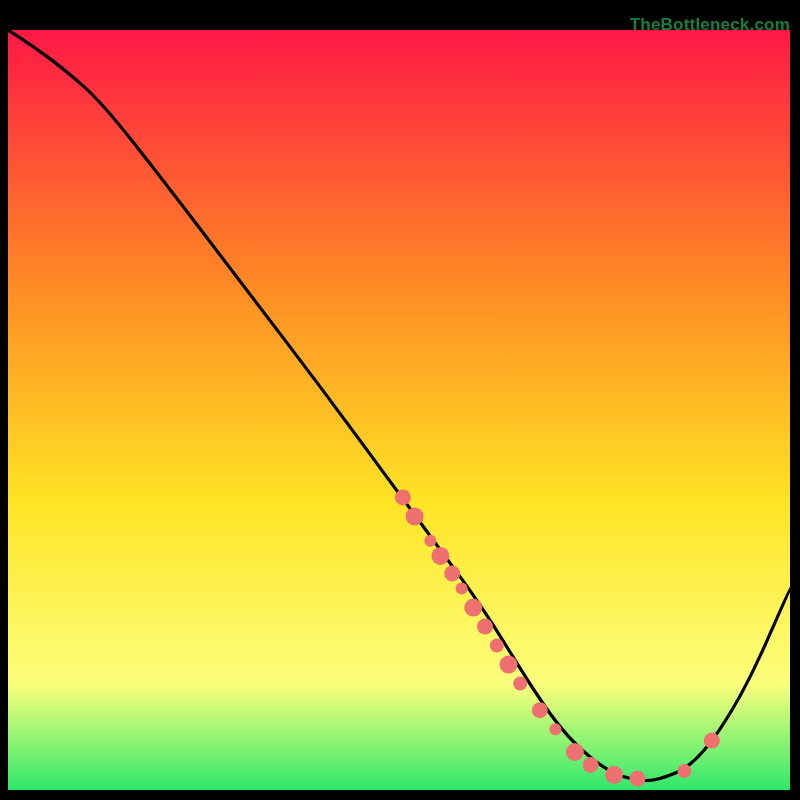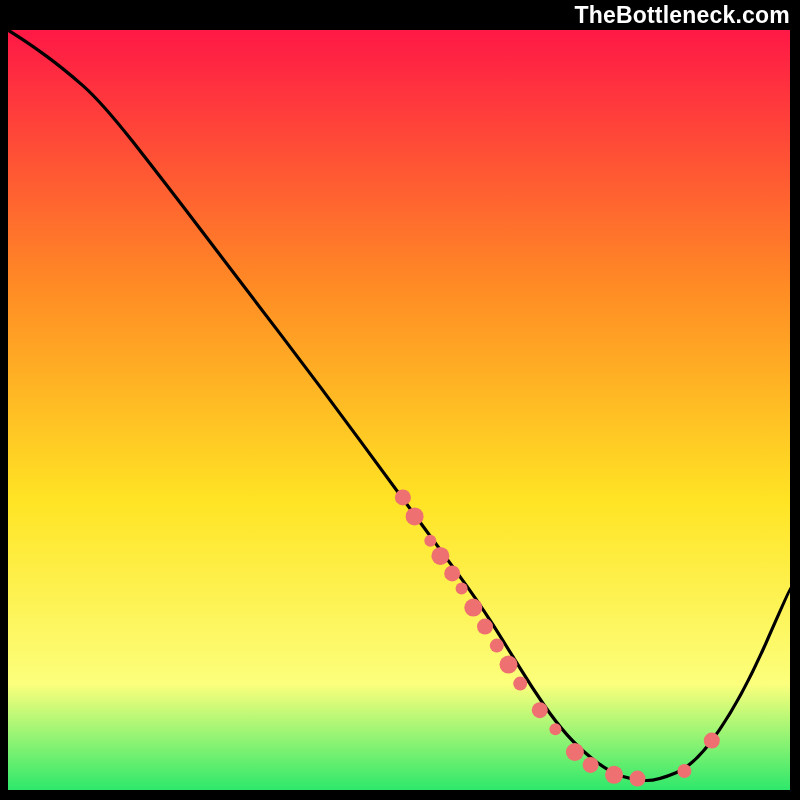--- a/index.html
+++ b/index.html
@@ -20,26 +20,26 @@
   }
   .plot-area {
     position: absolute;
     left: 0;
     top: 0;
     width: 782px;
     height: 760px;
   }
   .watermark {
     position: absolute;
-    top: 2px;
+    top: 15px;
     right: 10px;
     font-family: Arial, Helvetica, sans-serif;
-    font-size: 23px;
+    font-size: 17px;
     font-weight: bold;
-    color: #ffffff;
+    color: #15803d;
     letter-spacing: 0.2px;
   }
   svg {
     display: block;
   }
 </style>
 </head>
 <body>
 
 <div class="watermark">TheBottleneck.com</div>

